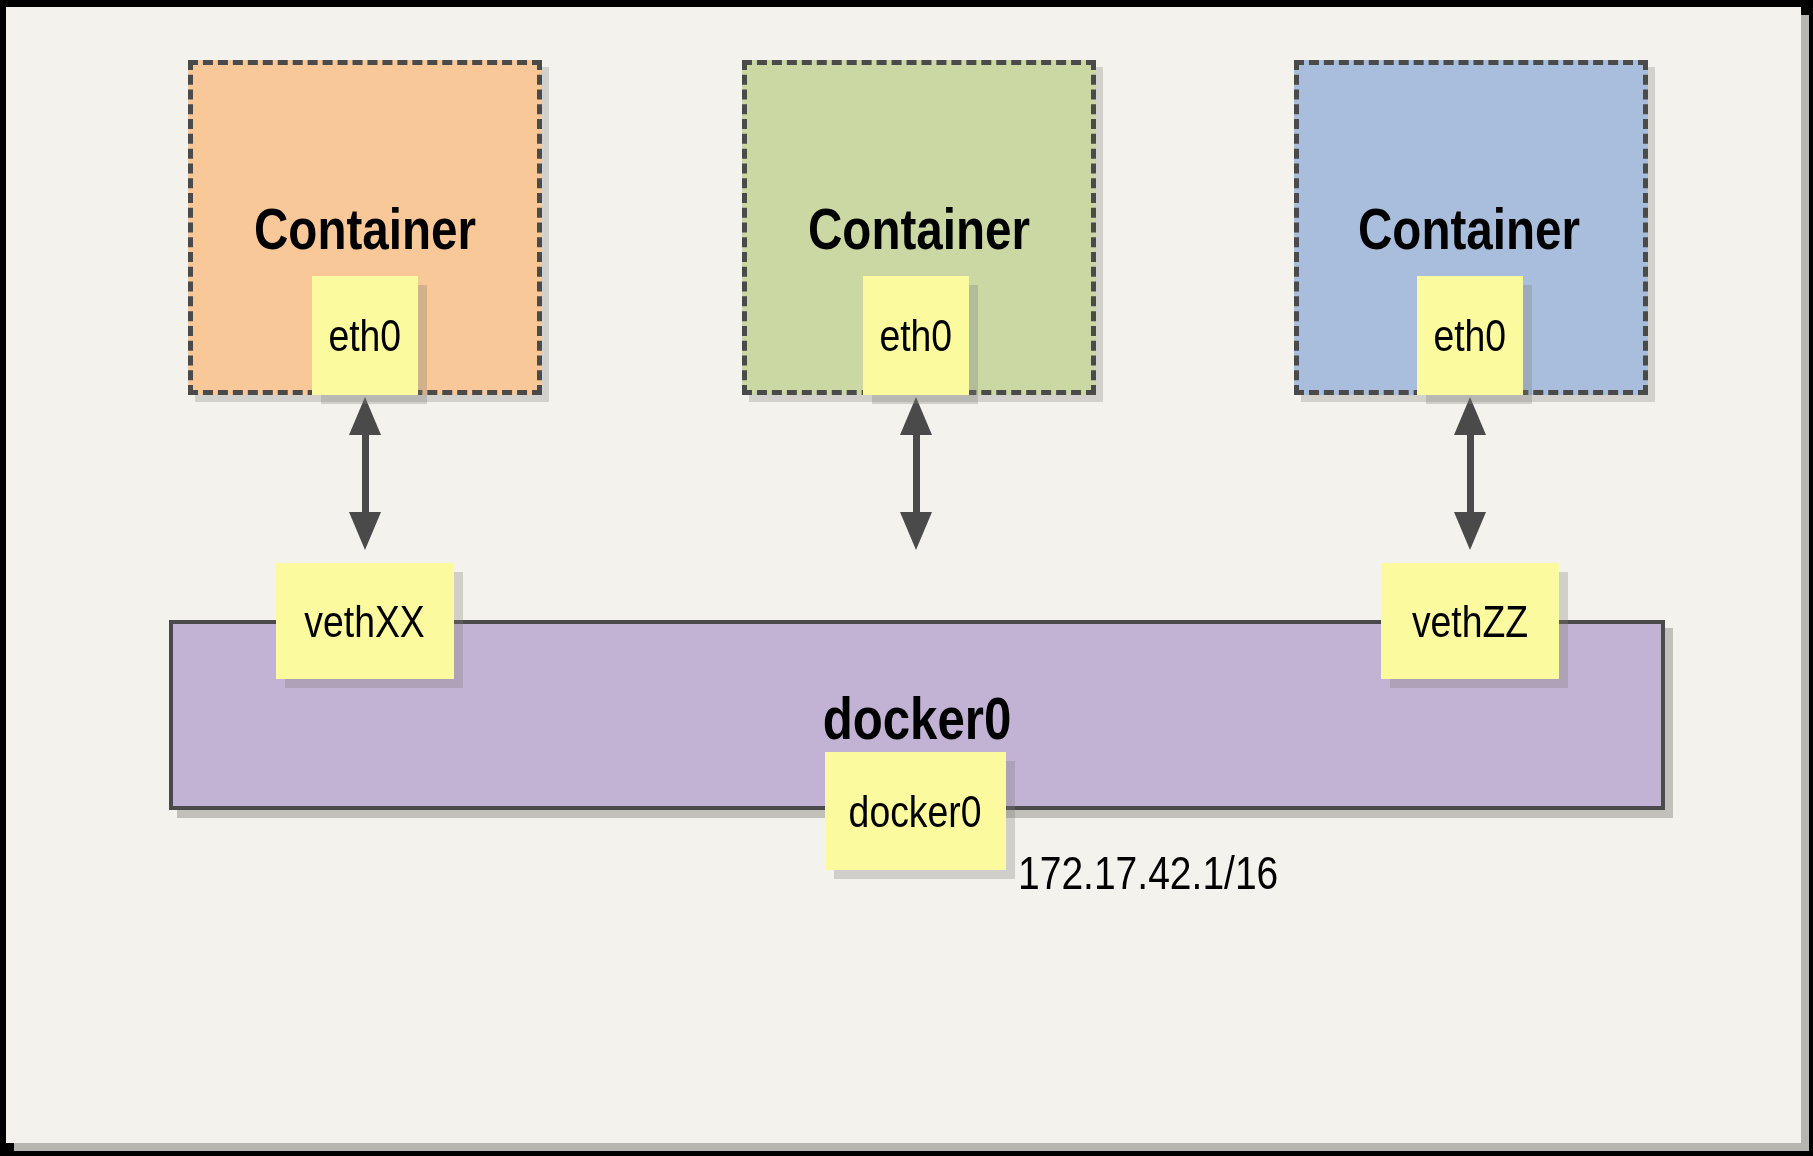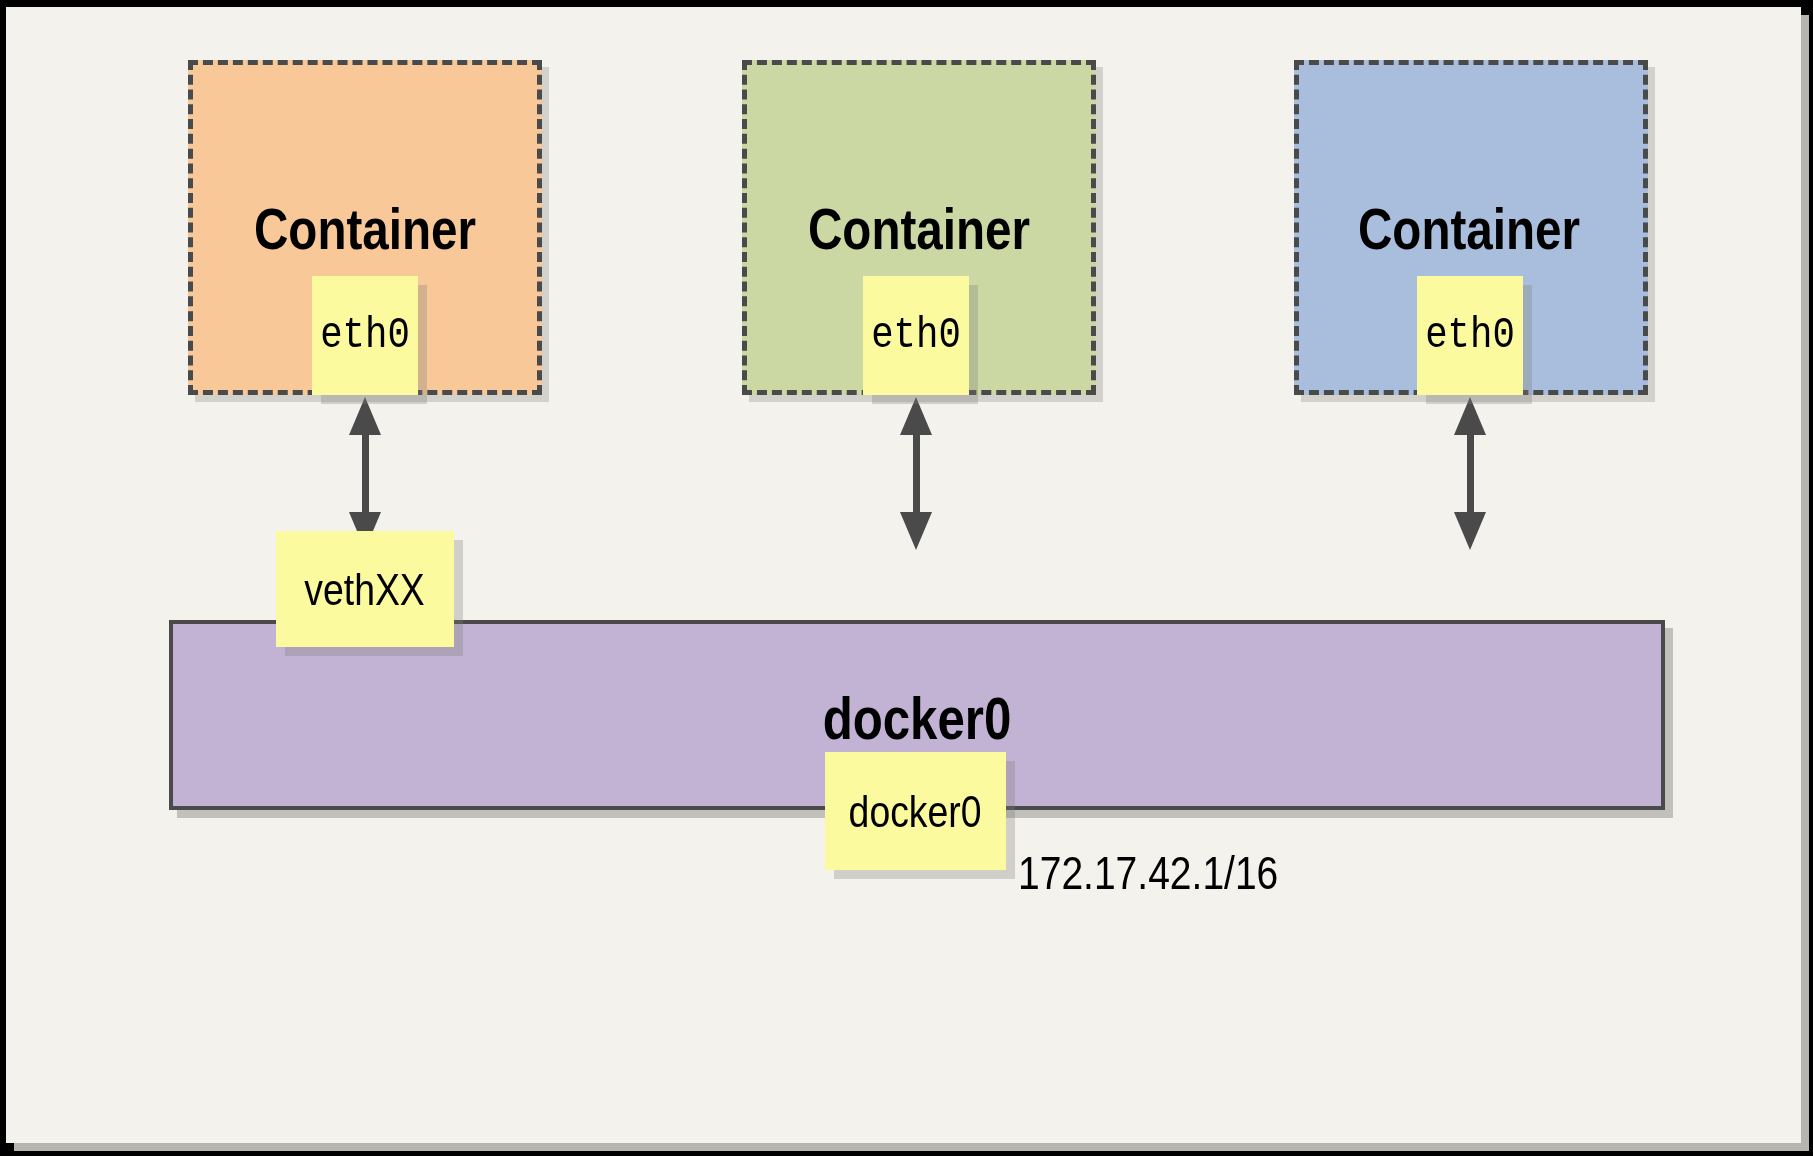--- a/index.html
+++ b/index.html
@@ -53,22 +53,22 @@
     justify-content: center;
     z-index: 5;
   }
   .note span {
     font-size: 45px;
     line-height: 1;
     transform: scaleX(0.83);
     transform-origin: center;
     white-space: nowrap;
   }
-  .eth { width: 106px; height: 119px; top: 269px; font-family: Liberation Mono, monospace; }
-  .veth { width: 178px; height: 116px; top: 524px; }
+  .eth { width: 106px; height: 119px; top: 269px; }
+  .veth { width: 178px; height: 116px; top: 556px; }
   .docker-if { width: 181px; height: 118px; left: 819px; top: 745px; }
 
   
   .arrow {
     position: absolute;
     top: 390px;
     width: 34px; height: 153px;
     display: flex;
     flex-direction: column;
     align-items: center;
@@ -189,20 +189,23 @@
     <div class="container-box col3" style="background: rgb(168, 190, 220);"></div>
     <div class="container-title col3">Container</div>
     <div class="note eth col3">
       <span>eth0</span>
     </div>
     <div class="arrow col3">
       <div class="head-up"></div>
       <div class="shaft"></div>
       <div class="head-down"></div>
     </div>
+    <div class="note veth col3">
+      <span>vethZZ</span>
+    </div>
 
     <div class="note docker-if">
       <span>docker0</span>
     </div>
     <div class="ip-label">172.17.42.1/16</div>
 
 
   </div>
 </div>
 

